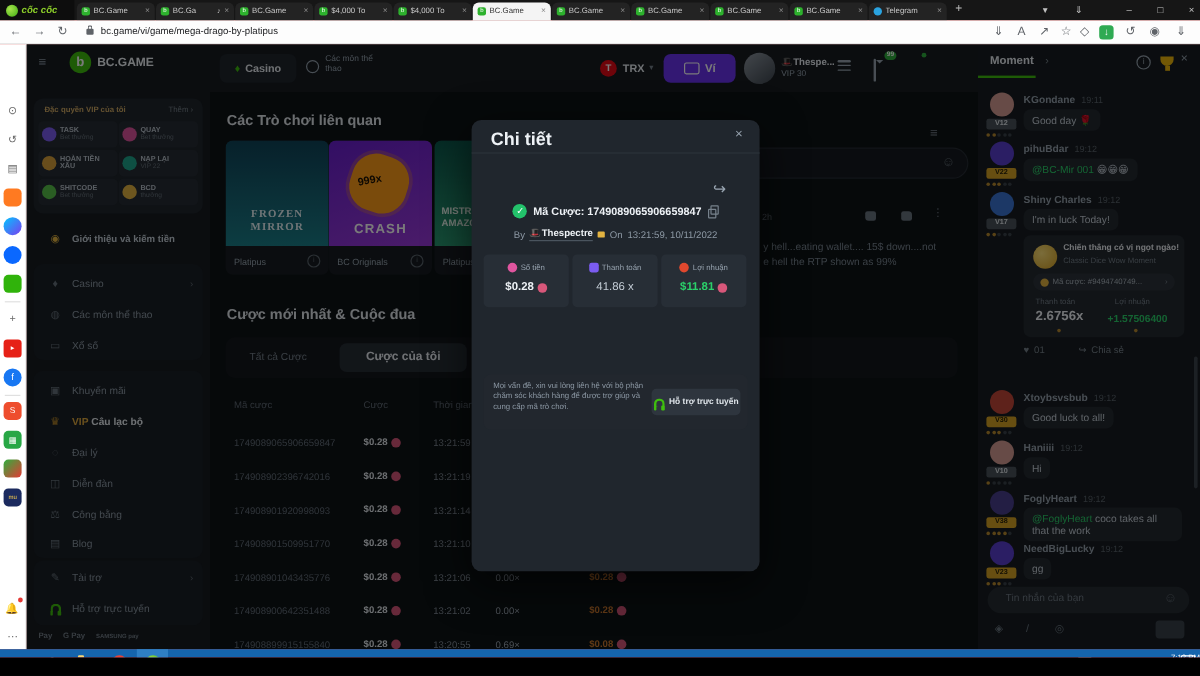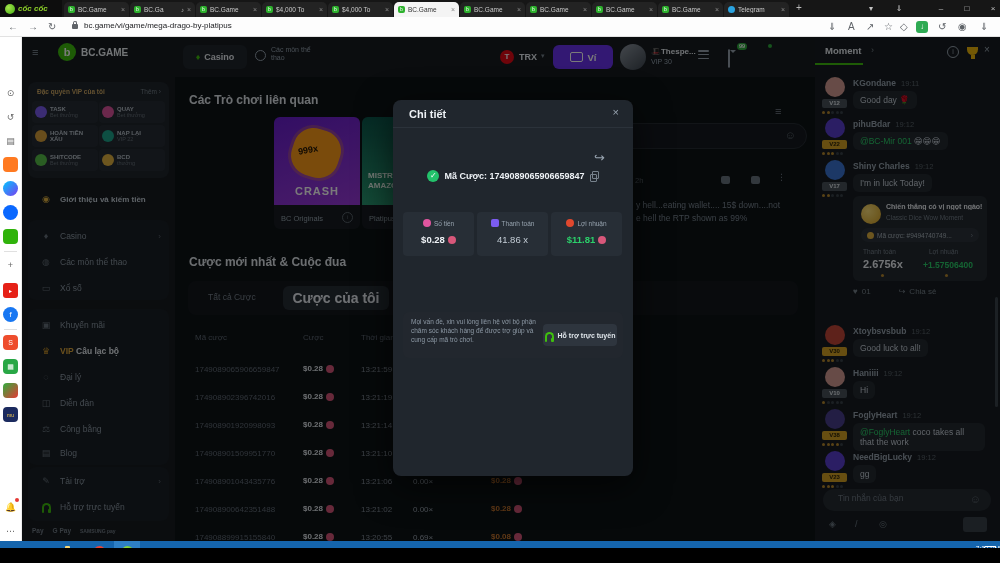--- a/index.html
+++ b/index.html
@@ -96,32 +96,32 @@
   .info{position:absolute;right:7px;bottom:6px;width:9px;height:9px;border:1px solid #5b646d;border-radius:50%;color:#5b646d;font-size:6px;text-align:center;line-height:9px}
   .cstar{position:absolute;left:18px;top:12px;width:48px;height:48px;background:#ff9d1b;border-radius:42%;transform:rotate(18deg);box-shadow:0 0 0 3px rgba(255,157,27,.25)}
   .c999{position:absolute;left:24px;top:28px;font-size:9px;font-weight:700;color:#1c1205;transform:rotate(-10deg)}
   .cmtinput{position:absolute;left:370px;top:46px;width:262px;height:26px;background:#161b20;border:1px solid #262d34;border-radius:13px;box-sizing:border-box}
   .cmtinput input{position:absolute;left:14px;top:4px;width:210px;background:transparent;border:none;outline:none;color:#aab4bd;font-size:8.5px;font-family:inherit}
   .cmtinput input::placeholder{color:#5b646d}
   .smiley{position:absolute;color:#5b646d;font-size:11px}
   .thumb{position:absolute;width:9px;height:8px;background:#6a7580;border-radius:2px 2px 2px 3px}
   .betstabs{position:absolute;left:13px;top:204px;width:610px;height:34px;background:#14181d;border-radius:8px}
   .btabtxt{position:absolute;top:11px;font-size:8.5px;color:#77828c}
-  .btabactive{position:absolute;left:95px;top:5px;width:106px;height:24px;background:#272e36;border-radius:6px;color:#e8edf2;font-weight:700;font-size:14px;text-align:center;line-height:24px}
+  .btabactive{position:absolute;left:95px;top:5px;width:106px;height:24px;background:#272e36;border-radius:6px;color:#e8edf2;font-weight:700;font-size:10px;text-align:center;line-height:24px}
   .th{position:absolute;top:256px;font-size:8px;color:#5f6a75}
   .trow{position:absolute;left:0;width:640px;height:24px}
   .cid{position:absolute;left:20px;top:0;width:104px;font-size:8px;color:#626d78;overflow:hidden;white-space:nowrap}
   .cbet{position:absolute;left:128px;top:-1px;font-size:8px;font-weight:700;color:#dfe5ea;display:flex;align-items:center;gap:3px}
   .ctime{position:absolute;left:186px;top:0;font-size:8px;color:#808b96}
   .cpay{position:absolute;left:238px;top:0;font-size:8px;color:#9aa5b0}
   .cprofit{position:absolute;left:316px;top:-1px;font-size:8px;font-weight:700;color:#c9772e;display:flex;align-items:center;gap:3px}
   .pcoin{width:8px;height:8px;border-radius:50%;background:#d8577a;display:inline-block;flex:0 0 auto}
   
   .modal{position:absolute;left:371px;top:63px;width:240px;height:376px;background:#20262d;border-radius:8px;z-index:20;box-shadow:0 10px 36px rgba(0,0,0,.65)}
-  .mtitle{position:absolute;left:16px;top:8px;font-size:11px;font-weight:700;color:#eef2f6}
+  .mtitle{position:absolute;left:16px;top:8px;font-size:15px;font-weight:700;color:#eef2f6}
   .mclose{position:absolute;right:14px;top:6px;font-size:11px;color:#98a4b0}
   .mtbar{position:absolute;left:0;top:27px;width:240px;height:1px;background:#2b323a}
   .mshare{position:absolute;right:28px;top:50px;color:#98a4b0;font-size:13px}
   .idrow{position:absolute;left:0;top:70px;width:240px;display:flex;align-items:center;justify-content:center;gap:5px}
   .chk{width:12px;height:12px;border-radius:50%;background:#23c26b;color:#fff;font-size:8px;line-height:12px;text-align:center}
   .idtxt{font-size:9px;font-weight:700;color:#eef2f6}
   .copy{position:relative;width:9px;height:10px;display:inline-block}
   .copy::before,.copy::after{content:"";position:absolute;border:1px solid #77828c;border-radius:1px;width:5px;height:6px}
   .copy::before{left:0;top:3px}.copy::after{left:2px;top:0}
   .byrow{position:absolute;left:0;top:90px;width:240px;display:flex;align-items:center;justify-content:center;gap:4px;font-size:8px;color:#8d99a5}
@@ -432,20 +432,27 @@
       <span class="hic" style="left:553px"><span class="envl"></span></span>
       <span class="gbadge" style="left:562px;top:6px">99</span>
       <span class="hic" style="left:585px"><span class="bellic"></span></span>
       <span class="gbadge" style="left:593px;top:7px;width:4px;height:4px;padding:0;border-radius:50%"></span>
       <span class="hic" style="left:615px"><span class="cbic"></span></span>
     </div>
 
     <div class="main">
       <div class="h1" style="left:14px;top:16px">Các Trò chơi liên quan</div>
 
+      <div class="gcard" style="left:13px">
+        <div class="gimg" style="background:linear-gradient(180deg,#0f4459,#1c7f8a)">
+          <div style="position:absolute;left:0;bottom:10px;width:86px;text-align:center;font-family:'Liberation Serif',serif;color:#e8f4f8;font-size:9px;font-weight:700;letter-spacing:1px;line-height:11px"><span>FROZEN</span><br><span>MIRROR</span></div>
+        </div>
+        <span class="gprov">Platipus</span>
+        <span class="info">i</span>
+      </div>
 
       <div class="gcard" style="left:99px">
         <div class="gimg" style="background:linear-gradient(160deg,#6a1fd0,#9b3bdc)">
           <span class="cstar"></span>
           <span class="c999">999x</span>
           <div style="position:absolute;left:0;bottom:8px;width:86px;text-align:center;color:#fff;font-size:11px;font-weight:700;letter-spacing:1px">CRASH</div>
         </div>
         <span class="gprov">BC Originals</span>
         <span class="info">i</span>
       </div>
@@ -702,20 +709,27 @@
     <div class="modal">
       <span class="mtitle">Chi tiết</span>
       <span class="mclose">×</span>
       <div class="mtbar"></div>
       <span class="mshare">↪</span>
 
       <div class="idrow">
         <span class="chk">✓</span>
         <span class="idtxt"><span>Mã Cược:</span> <span>1749089065906659847</span></span>
         <span class="copy"></span>
+      </div>
+      <div class="byrow">
+        <span>By</span>
+        <span class="byuser">🎩Thespectre</span>
+        <span class="ubadge"></span>
+        <span>On</span>
+        <span>13:21:59, 10/11/2022</span>
       </div>
 
       <div class="statbox" style="left:10px">
         <span class="slabel">
             <span class="sico" style="background:#e0559f"></span>
             <span>Số tiền</span>
           </span>
         <span class="sval" style="color:#eef2f6">
             <span>$0.28</span>
             <span class="pcoin"></span>

